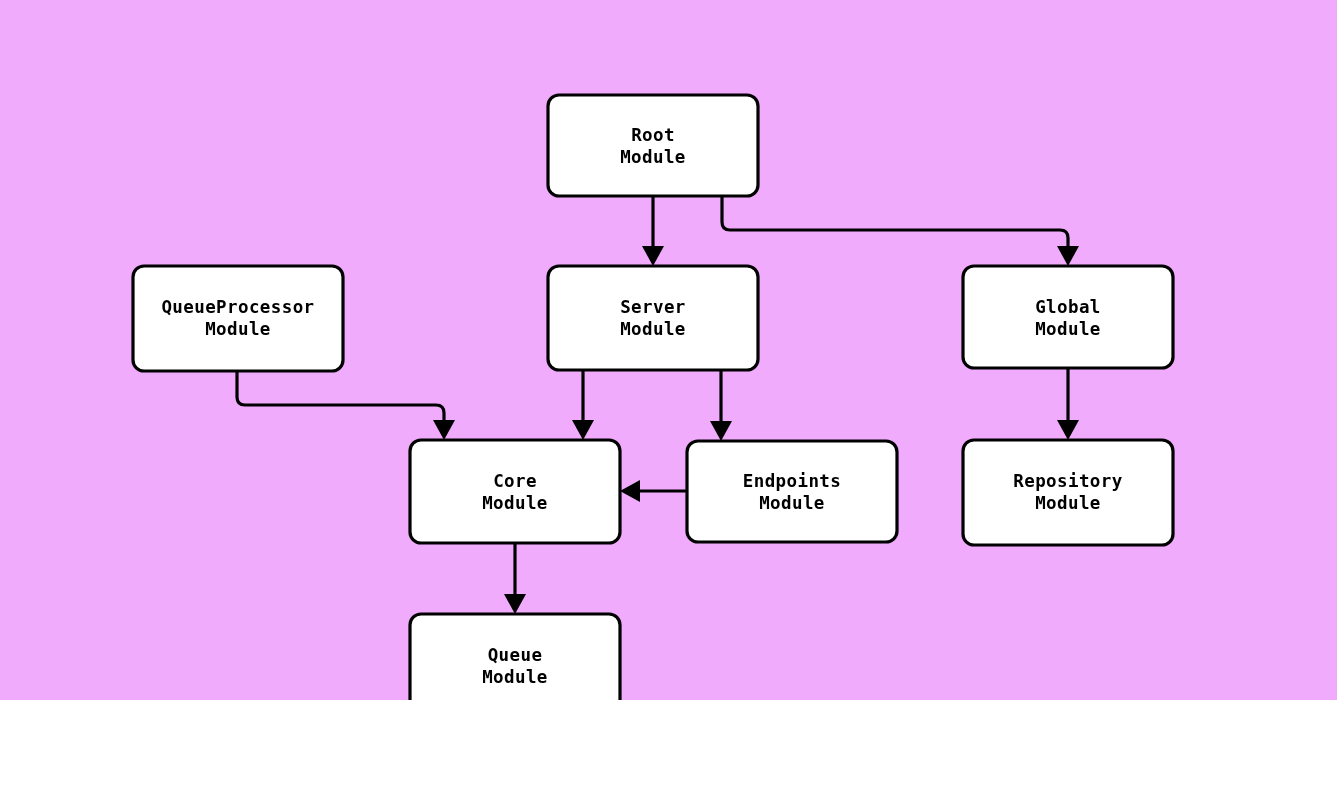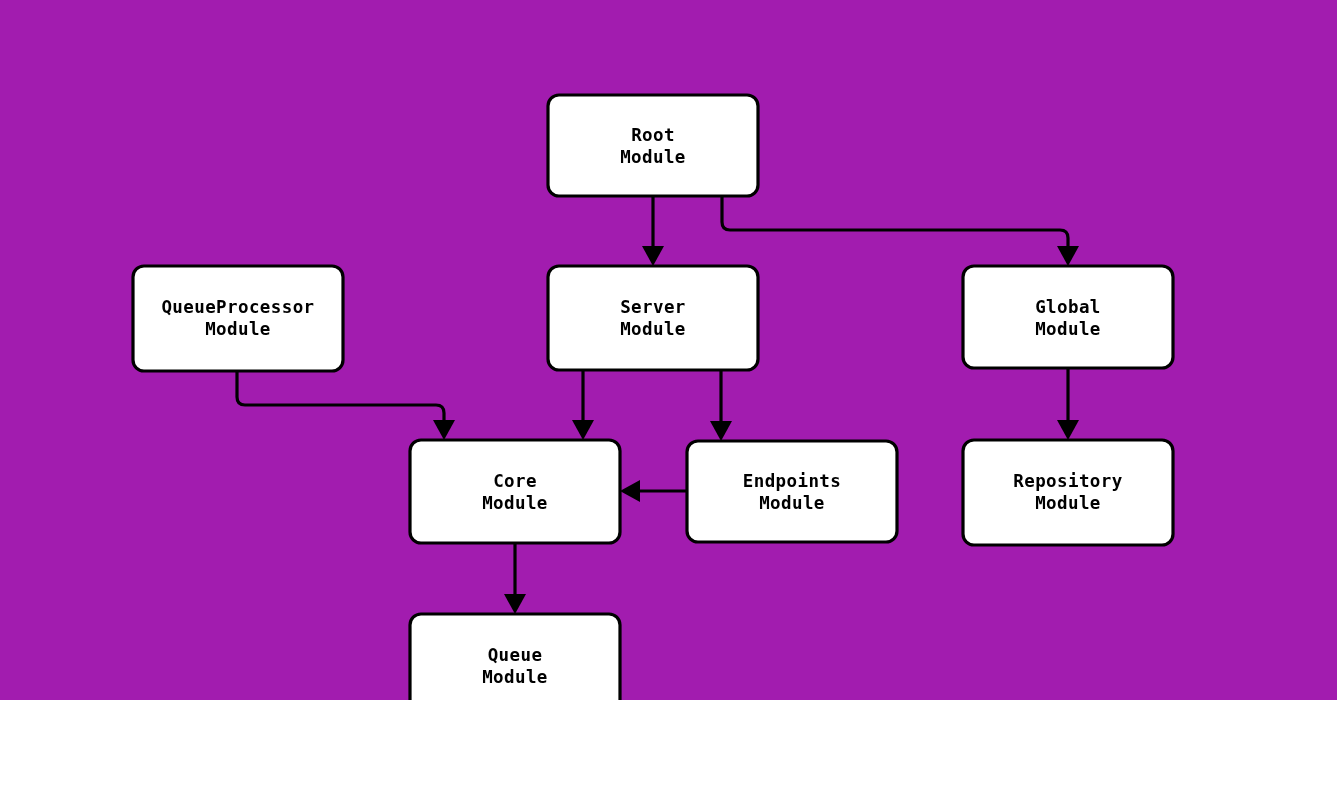--- a/index.html
+++ b/index.html
@@ -5,21 +5,21 @@
 <style>
   html, body {
     margin: 0;
     padding: 0;
     background: #ffffff;
   }
   #diagram-root {
     position: relative;
     width: 1337px;
     height: 700px;
-    background: #a21caf;
+    background: #f0abfc;
     overflow: hidden;
     font-family: "DejaVu Sans Mono", "Liberation Mono", monospace;
   }
   #diagram-svg {
     position: absolute;
     top: 0;
     left: 0;
     width: 1337px;
     height: 809px;
   }

